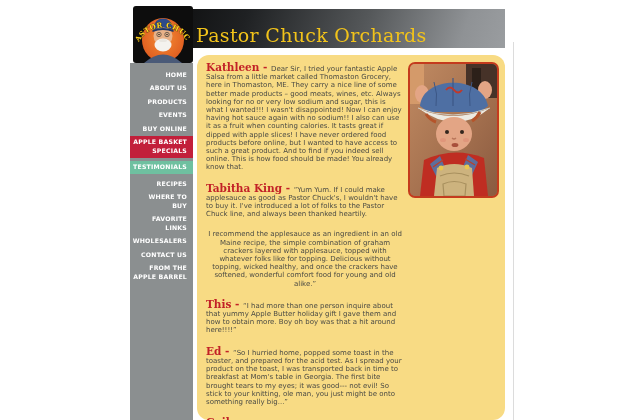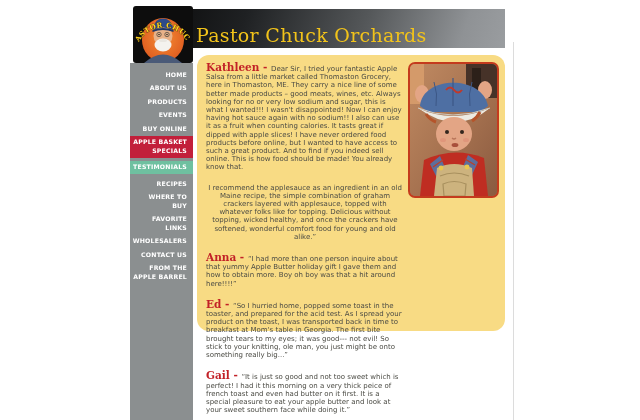--- a/index.html
+++ b/index.html
@@ -34,21 +34,21 @@
     font-size:6.2px; line-height:8.5px; font-weight:bold;
     color:#ffffff; text-align:right;
     padding:2.5px 6px 2.5px 2px; cursor:pointer;
     letter-spacing:0.2px;
   }
   .nav-item.red  { background:#c21f3a; }
   .nav-item.teal { background:#6fc0a0; margin:3px 0; }
 
   
   #content {
-    position:absolute; left:197px; top:55px; width:308px; height:276px;
+    position:absolute; left:197px; top:55px; width:308px; height:365px;
     background:#f8db84; border-radius:12px;
   }
   #testimonial-list {
     position:absolute; left:9px; top:8px; width:198px;
   }
   p.t {
     margin:0 0 12px 0;
     font-family:"DejaVu Sans", sans-serif;
     font-size:7px; line-height:8.2px; color:#4b4b44;
   }
@@ -111,22 +111,23 @@
     <div class="nav-item">WHERE TO BUY</div>
     <div class="nav-item">FAVORITE LINKS</div>
     <div class="nav-item">WHOLESALERS</div>
     <div class="nav-item">CONTACT US</div>
     <div class="nav-item">FROM THE APPLE BARREL</div>
   </div>
 
 <div id="content" style="background: rgb(248, 219, 132);">
   <div id="testimonial-list">
       <p class="t" style="color: rgb(75, 75, 68);"><span class="tname" style="color: rgb(194, 33, 39);">Kathleen - </span>Dear Sir, I tried your fantastic Apple Salsa from a little market called Thomaston Grocery, here in Thomaston, ME. They carry a nice line of some better made products – good meats, wines, etc. Always looking for no or very low sodium and sugar, this is what I wanted!!! I wasn't disappointed! Now I can enjoy having hot sauce again with no sodium!! I also can use it as a fruit when counting calories. It tasts great if dipped with apple slices! I have never ordered food products before online, but I wanted to have access to such a great product. And to find if you indeed sell online. This is how food should be made! You already know that.</p>
+      <p class="t" style="color: rgb(75, 75, 68);"><span class="tname" style="color: rgb(194, 33, 39);">Tabitha King - </span>“Yum Yum. If I could make applesauce as good as Pastor Chuck's, I wouldn't have to buy it. I've introduced a lot of folks to the Pastor Chuck line, and always been thanked heartily.</p>
       <p class="t" style="color: rgb(75, 75, 68); text-align: center;">I recommend the applesauce as an ingredient in an old Maine recipe, the simple combination of graham crackers layered with applesauce, topped with whatever folks like for topping. Delicious without topping, wicked healthy, and once the crackers have softened, wonderful comfort food for young and old alike.”</p>
-      <p class="t" style="color: rgb(75, 75, 68);"><span class="tname" style="color: rgb(194, 33, 39);">Anna - </span>“I had more than one person inquire about that yummy Apple Butter holiday gift I gave them and how to obtain more. Boy oh boy was that a hit around here!!!!”</p>
+      <p class="t" style="color: rgb(75, 75, 68);"><span class="tname" style="color: rgb(194, 33, 39);">This - </span>“I had more than one person inquire about that yummy Apple Butter holiday gift I gave them and how to obtain more. Boy oh boy was that a hit around here!!!!”</p>
       <p class="t" style="color: rgb(75, 75, 68);"><span class="tname" style="color: rgb(194, 33, 39);">Ed - </span>“So I hurried home, popped some toast in the toaster, and prepared for the acid test. As I spread your product on the toast, I was transported back in time to breakfast at Mom's table in Georgia. The first bite brought tears to my eyes; it was good--- not evil! So stick to your knitting, ole man, you just might be onto something really big...”</p>
       <p class="t" style="color: rgb(75, 75, 68);"><span class="tname" style="color: rgb(194, 33, 39);">Gail - </span>“It is just so good and not too sweet which is perfect! I had it this morning on a very thick peice of french toast and even had butter on it first. It is a special pleasure to eat your apple butter and look at your sweet southern face while doing it.”</p>
     </div>
 
   <div id="phototile" style="border-color: rgb(196, 59, 29);">
     <svg width="87" height="132" viewBox="0 0 87 132">
       <defs>
         <linearGradient id="bgwarm" x1="0" y1="0" x2="1" y2="1">
           <stop offset="0%" stop-color="#c08a62"></stop>
           <stop offset="55%" stop-color="#a5714f"></stop>

